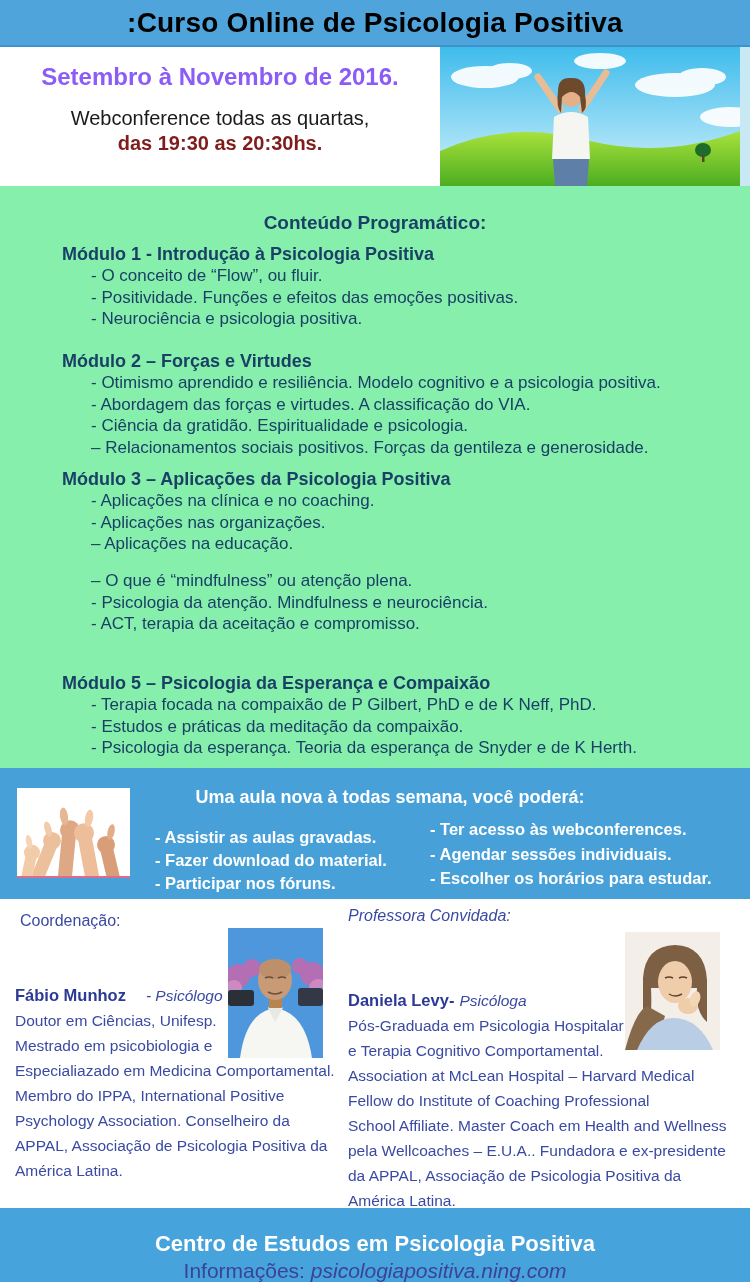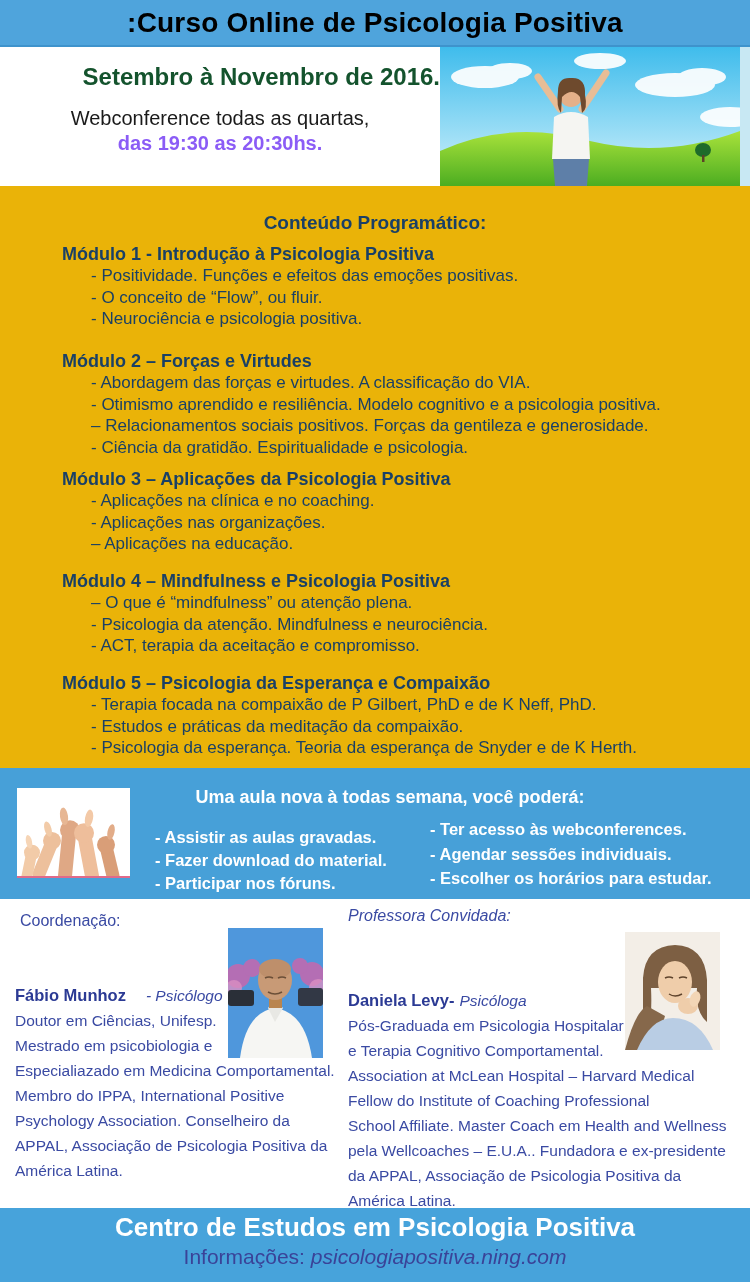--- a/index.html
+++ b/index.html
@@ -13,31 +13,31 @@
   
   .header {
     height:47px; background:#4FA4DC; border-bottom:2px solid #3E93CC;
     display:flex; align-items:center; justify-content:center;
   }
   .header-title { color:#000000; font-weight:bold; font-size:28px; letter-spacing:.2px; }
 
   
   .hero { position:relative; height:139px; background:#fff; }
   .hero-dates {
-    position:absolute; left:0; top:16px; width:440px; text-align:right;
-    color:#14532d; font-weight:bold; font-size:24px;
+    position:absolute; left:0; top:16px; width:440px; text-align:center;
+    color:#8b5cf6; font-weight:bold; font-size:24px;
   }
   .hero-line1 { position:absolute; left:0; top:60px; width:440px; text-align:center; color:#1a1a1a; font-size:20px; }
-  .hero-line2 { position:absolute; left:0; top:85px; width:440px; text-align:center; color:#8b5cf6; font-size:20px; font-weight:bold; }
+  .hero-line2 { position:absolute; left:0; top:85px; width:440px; text-align:center; color:#7f1d1d; font-size:20px; font-weight:bold; }
   .hero-photo { position:absolute; left:440px; top:0; width:300px; height:139px; }
   .hero-photo svg { display:block; width:100%; height:100%; }
   .hero-strip { position:absolute; right:0; top:0; width:10px; height:139px; background:#C8E8F3; }
 
   
-  .program { position:relative; height:582px; background:#eab308; color:#1A4066;text-decoration:underline; }
+  .program { position:relative; height:582px; background:#86efac; color:#1A4066;text-decoration:underline; }
   .program-heading { position:absolute; top:26px; left:0; width:100%; text-align:center; font-weight:bold; font-size:19px; }
   .module { position:absolute; left:62px; right:16px; }
   .module-title { font-size:18px; font-weight:bold; line-height:22px; }
   .module-item { font-size:17px; line-height:21.5px; padding-left:29px; }
   .m1 { top:57px; } .m2 { top:164px; } .m3 { top:282px; } .m4 { top:384px; } .m5 { top:486px; }
 
   
   .benefits { position:relative; height:131px; background:#47A0D8; color:#fff; }
   .thumbs-photo { position:absolute; left:17px; top:20px; width:113px; height:90px; background:#fff; border-bottom:2px solid #E06A8A; }
   .thumbs-photo svg { display:block; width:100%; height:100%; }
@@ -57,21 +57,21 @@
   .bio { position:absolute; font-size:15.5px; line-height:25px; }
   .bio-left { left:15px; top:84px; width:330px; }
   .bio-right { left:348px; top:89px; width:400px; }
   .person-name { font-weight:bold; color:#2B3A94; font-size:16.5px; }
   .person-role { font-style:italic; }
   .role-gap { margin-left:20px; }
   .role-gap-sm { margin-left:5px; }
 
   
   .footer { position:relative; height:74px; background:#47A3DB; text-align:center; }
-  .footer-title { padding-top:4px; color:#fff; font-weight:bold; font-size:26px; }
+  .footer-title { padding-top:23px; color:#fff; font-weight:bold; font-size:22px; }
   .footer-info { color:#3A4398; font-size:21px; margin-top:2px; }
   .footer-info .url { font-style:italic; }
 </style>
 </head>
 <body>
 
 <div class="page">
 
   <div class="header">
     <div class="header-title">:Curso Online de Psicologia Positiva</div>
@@ -117,42 +117,41 @@
       </svg>
     </div>
     <div class="hero-strip"></div>
   </div>
 
   <div class="program">
     <div class="program-heading">Conteúdo Programático:</div>
 
     <div class="module m1">
       <div class="module-title">Módulo 1 - Introdução à Psicologia Positiva</div>
+      <div class="module-item">- O conceito de “Flow”, ou fluir.</div>
       <div class="module-item">- Positividade. Funções e efeitos das emoções positivas.</div>
-      <div class="module-item">- O conceito de “Flow”, ou fluir.</div>
       <div class="module-item">- Neurociência e psicologia positiva.</div>
     </div>
 
     <div class="module m2">
       <div class="module-title">Módulo 2 – Forças e Virtudes</div>
+      <div class="module-item">- Otimismo aprendido e resiliência. Modelo cognitivo e a psicologia positiva.</div>
       <div class="module-item">- Abordagem das forças e virtudes. A classificação do VIA.</div>
-      <div class="module-item">- Otimismo aprendido e resiliência. Modelo cognitivo e a psicologia positiva.</div>
+      <div class="module-item">- Ciência da gratidão. Espiritualidade e psicologia.</div>
       <div class="module-item">– Relacionamentos sociais positivos. Forças da gentileza e generosidade.</div>
-      <div class="module-item">- Ciência da gratidão. Espiritualidade e psicologia.</div>
     </div>
 
     <div class="module m3">
       <div class="module-title">Módulo 3 – Aplicações da Psicologia Positiva</div>
       <div class="module-item">- Aplicações na clínica e no coaching.</div>
       <div class="module-item">- Aplicações nas organizações.</div>
       <div class="module-item">– Aplicações na educação.</div>
     </div>
 
     <div class="module m4">
-      <div class="module-title">Módulo 4 – Mindfulness e Psicologia Positiva</div>
       <div class="module-item">– O que é “mindfulness” ou atenção plena.</div>
       <div class="module-item">- Psicologia da atenção. Mindfulness e neurociência.</div>
       <div class="module-item">- ACT, terapia da aceitação e compromisso.</div>
     </div>
 
     <div class="module m5">
       <div class="module-title">Módulo 5 –  Psicologia da Esperança e Compaixão</div>
       <div class="module-item">- Terapia focada na compaixão de P Gilbert, PhD e de K Neff, PhD.</div>
       <div class="module-item">- Estudos e práticas da meditação da compaixão.</div>
       <div class="module-item">- Psicologia da esperança. Teoria da esperança de Snyder e de K Herth.</div>

